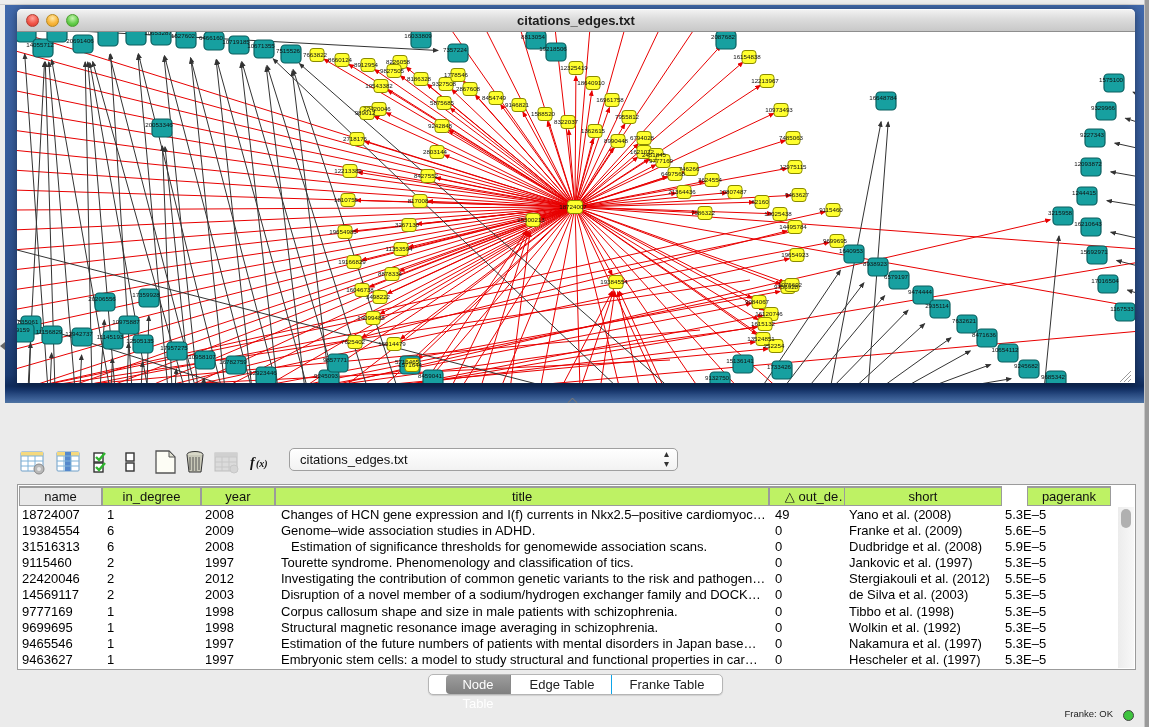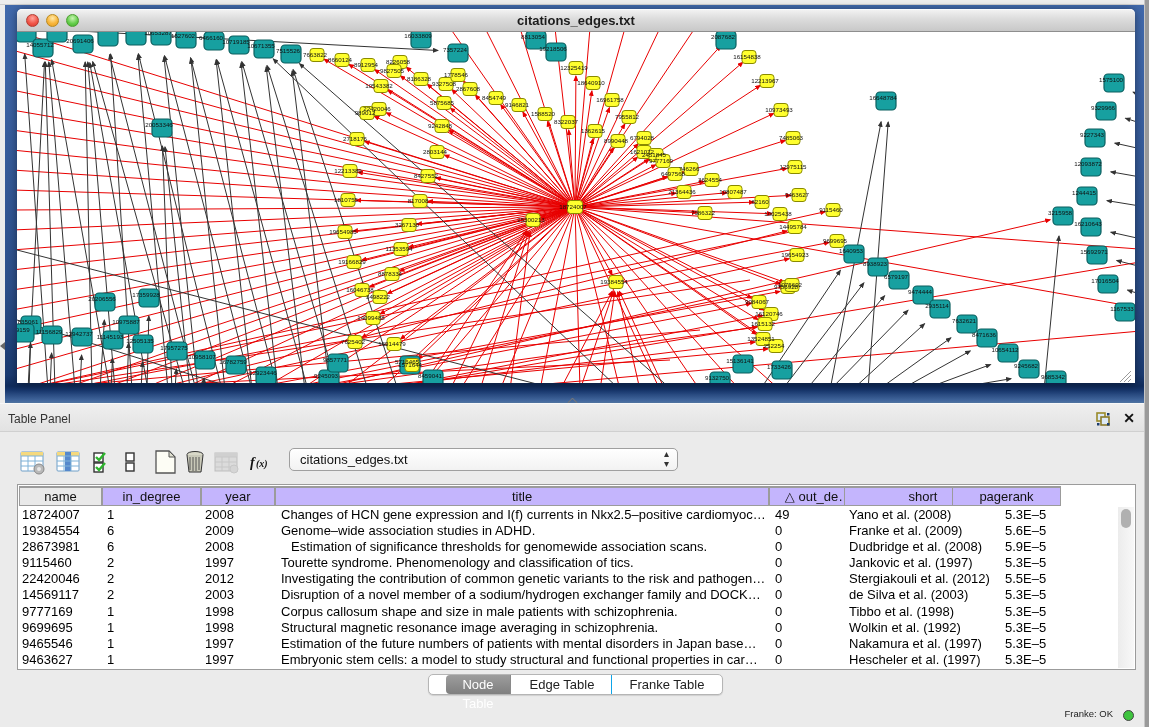--- a/index.html
+++ b/index.html
@@ -20,21 +20,21 @@
 #tlg {left:49px;background:radial-gradient(circle at 50% 30%,#c9f4b2,#67cf4e 55%,#3fae2a);border:1px solid #4d9e31}
 #canvas {position:absolute;left:17px;top:32px;width:1118px;height:351px;background:#fff;overflow:hidden}
 #panel {position:absolute;left:0;top:403px;width:1144px;height:324px;background:#ebebeb}
 #phead {position:absolute;left:0;top:0;width:100%;height:29px;background:linear-gradient(#efefef,#e2e2e2);border-top:1px solid #f8f8f8;border-bottom:1px solid #d0d0d0;}
 #phead .t {position:absolute;left:8px;top:8px;font-size:12px;color:#333}
 #pclose {position:absolute;right:9px;top:6px;font-size:14px;font-weight:bold;color:#111}
 .ticon {position:absolute;top:47px}
 #combo {position:absolute;left:289px;top:45px;width:389px;height:23px;background:linear-gradient(#ffffff,#f2f2f2);border:1px solid #9f9f9f;border-radius:5px;font-size:13px;color:#111;line-height:21px;padding-left:10px}
 #combo .ar {position:absolute;right:8px;top:0px;font-size:10px;color:#333;line-height:10px}
 #tablebox {position:absolute;left:17px;top:484px;width:1119px;height:186px;background:#fff;border:1px solid #9b9b9b}
-.hc {position:absolute;top:486px;height:20px;background:#c4b5fd;border:1px solid #9b9b9b;border-top:2px solid #9b9b9b;font-size:13px;color:#111;text-align:center;line-height:18px}
+.hc {position:absolute;top:486px;height:20px;background:#bef264;border:1px solid #9b9b9b;border-top:2px solid #9b9b9b;font-size:13px;color:#111;text-align:center;line-height:18px}
 .trow {position:absolute;height:16px;font-size:13px;color:#000}
 .trow span {position:absolute;white-space:nowrap;overflow:hidden;top:0;line-height:15px}
 #vscroll {position:absolute;left:1118px;top:507px;width:16px;height:161px;background:linear-gradient(90deg,#ececec,#f8f8f8)}
 #vthumb {position:absolute;left:1121px;top:509px;width:10px;height:19px;background:#b0b0b0;border-radius:5px}
 #tabs {position:absolute;left:428px;top:674px;width:295px;height:21px;background:#fff;border:1px solid #b5b5b5;border-radius:5px;box-shadow:0 1px 1px rgba(0,0,0,.12)}
 #tabs .seg {position:absolute;top:0;height:19px;font-size:13px;text-align:center;line-height:19px;color:#222}
 #seg1 {left:17px;width:65px;background:linear-gradient(#9d9d9d,#7f7f7f);color:#fff !important;border-radius:4px 0 0 4px;border-right:1px solid #8a8a8a}
 #seg2 {left:84px;width:99px;border-right:1px solid #0ea5e9}
 #seg3 {left:183px;width:110px}
 #memtxt {position:absolute;right:36px;top:708px;font-size:9.5px;color:#222}
@@ -549,31 +549,20 @@
         <line x1="1103" y1="350" x2="1114" y2="339"></line>
         <line x1="1107" y1="350" x2="1114" y2="343"></line>
         <line x1="1111" y1="350" x2="1114" y2="347"></line>
       </g>
     </svg>
   </div>
 <div id="handle" style="position:absolute;left:566px;top:398px;width:14px;height:5px;overflow:hidden">
   <div style="position:absolute;left:3px;top:1px;width:7px;height:7px;border-left:1.5px solid #777;border-top:1.5px solid #777;transform:rotate(45deg)"></div>
   </div>
 <div id="panel">
-  <div id="phead">
-      <span class="t">Table Panel</span>
-    <svg id="pfloat" style="position:absolute;right:33px;top:8px" width="15" height="15" viewBox="0 0 15 15">
-      <rect x="1" y="1" width="8" height="8" fill="#dce9f6" stroke="#9a8a2a" stroke-width="1.6"></rect>
-      <rect x="5" y="5" width="8" height="8" fill="#dce9f6" stroke="#8a7a2a" stroke-width="1.6"></rect>
-      <rect x="11" y="1" width="2.5" height="2.5" fill="#1c3d6e"></rect>
-        <rect x="1" y="11" width="2.5" height="2.5" fill="#1c3d6e"></rect>
-      <rect x="11" y="11" width="2.5" height="2.5" fill="#1c3d6e"></rect>
-    </svg>
-    <span id="pclose">✕</span>
-  </div>
   <svg class="ticon" style="left:20px" width="280" height="26" viewBox="0 0 280 26">
 
     <g>
         <rect x="1" y="2" width="22" height="19" rx="1" fill="#fff" stroke="#6f9fc8"></rect>
       <rect x="1" y="2" width="22" height="4" fill="#f5d97e"></rect>
       <path d="M1 6h22M1 11h22M1 16h22M8 6v15M15 6v15" stroke="#7fb2d8" fill="none"></path>
       <circle cx="19" cy="19" r="5" fill="#b9b9b9" stroke="#888"></circle>
         <circle cx="19" cy="19" r="2" fill="#e8e8e8"></circle>
       </g>
 
@@ -619,41 +608,41 @@
   </svg>
   <div id="combo" style="position:absolute">citations_edges.txt<span class="ar">▴<br>▾</span></div>
 </div>
 <div id="tablebox"></div>
 <div class="hc" style="left:19px;width:83px;background:#e9e9e9">name</div>
 <div class="hc" style="left:102px;width:99px">in_degree</div>
 <div class="hc" style="left:201px;width:74px">year</div>
 <div class="hc" style="left:275px;width:494px">title</div>
 <div class="hc" style="left:769px;width:98px">△ out_de…</div>
 <div class="hc" style="left:844px;width:158px">short</div>
-<div class="hc" style="left:952px;width:109px">pagerank</div>
+<div class="hc" style="left:1027px;width:84px">pagerank</div>
 <div class="trow" style="top:507px">
 <span style="left:22px">18724007</span>
     <span style="left:107px">1</span>
     <span style="left:205px">2008</span>
 <span style="left:281px;width:486px">Changes of HCN gene expression and I(f) currents in Nkx2.5–positive cardiomyoc…</span>
     <span style="left:775px">49</span>
 <span style="left:849px">Yano et al. (2008)</span>
     <span style="left:1005px">5.3E–5</span>
   </div>
 <div class="trow" style="top:523px">
 <span style="left:22px">19384554</span>
     <span style="left:107px">6</span>
     <span style="left:205px">2009</span>
 <span style="left:281px;width:486px">Genome–wide association studies in ADHD.</span>
     <span style="left:775px">0</span>
 <span style="left:849px">Franke et al. (2009)</span>
     <span style="left:1005px">5.6E–5</span>
   </div>
 <div class="trow" style="top:539px">
-<span style="left:22px">28673981</span>
+<span style="left:22px">31516313</span>
     <span style="left:107px">6</span>
     <span style="left:205px">2008</span>
 <span style="left:291px;width:486px">Estimation of significance thresholds for genomewide association scans.</span>
     <span style="left:775px">0</span>
 <span style="left:849px">Dudbridge et al. (2008)</span>
     <span style="left:1005px">5.9E–5</span>
   </div>
 <div class="trow" style="top:555px">
 <span style="left:22px">9115460</span>
     <span style="left:107px">2</span>

